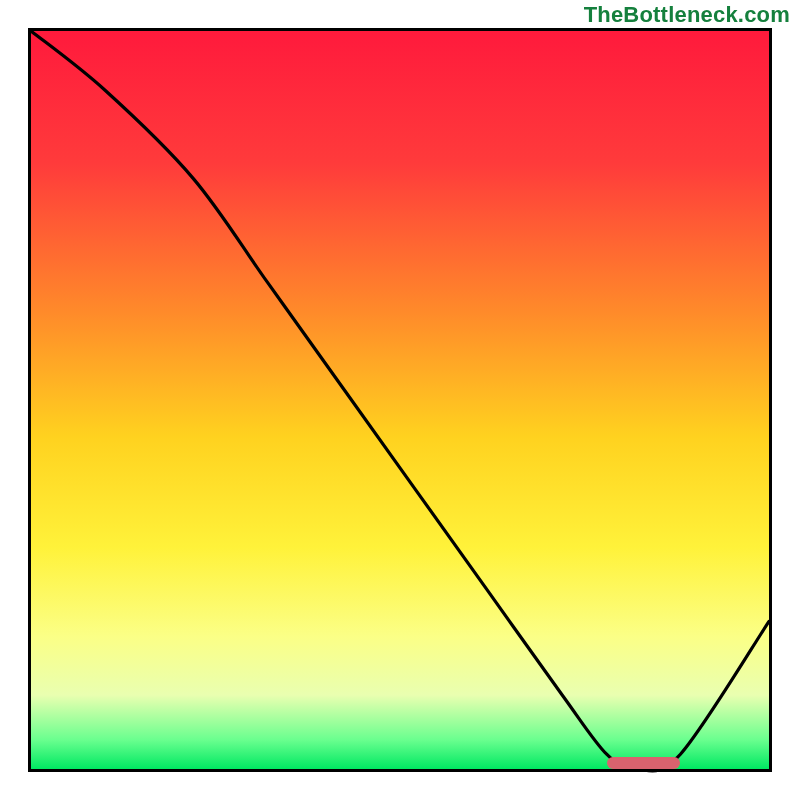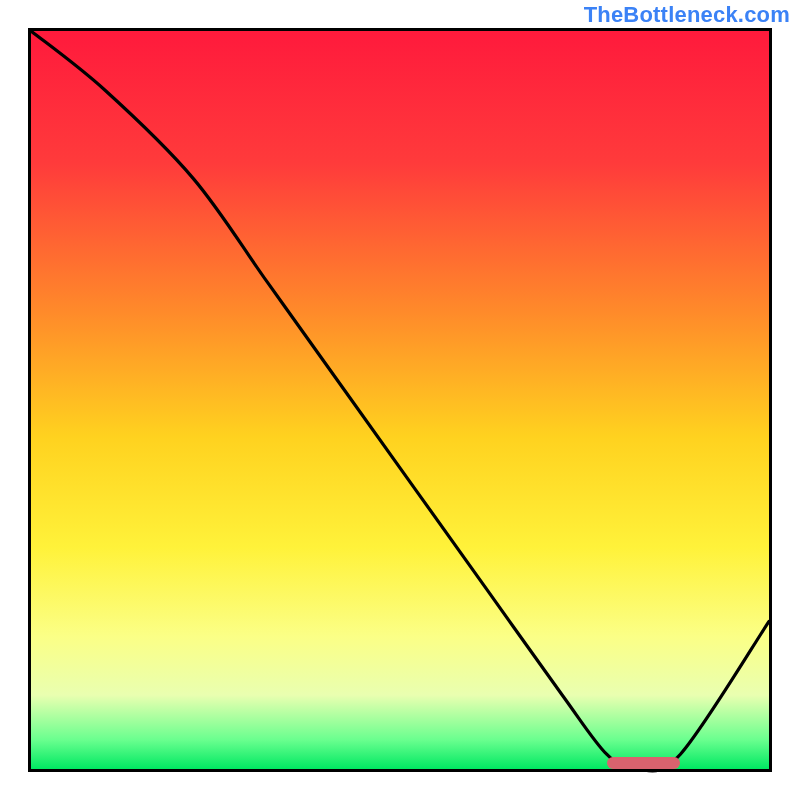--- a/index.html
+++ b/index.html
@@ -15,21 +15,21 @@
     position: relative;
     width: 800px;
     height: 800px;
   }
   .attribution {
     position: absolute;
     top: 2px;
     right: 10px;
     font-size: 22px;
     font-weight: bold;
-    color: #3b82f6;
+    color: #15803d;
     letter-spacing: 0.2px;
   }
   .plot-box {
     position: absolute;
     left: 28px;
     top: 28px;
     width: 744px;
     height: 744px;
     border: 3px solid #000;
     box-sizing: border-box;

